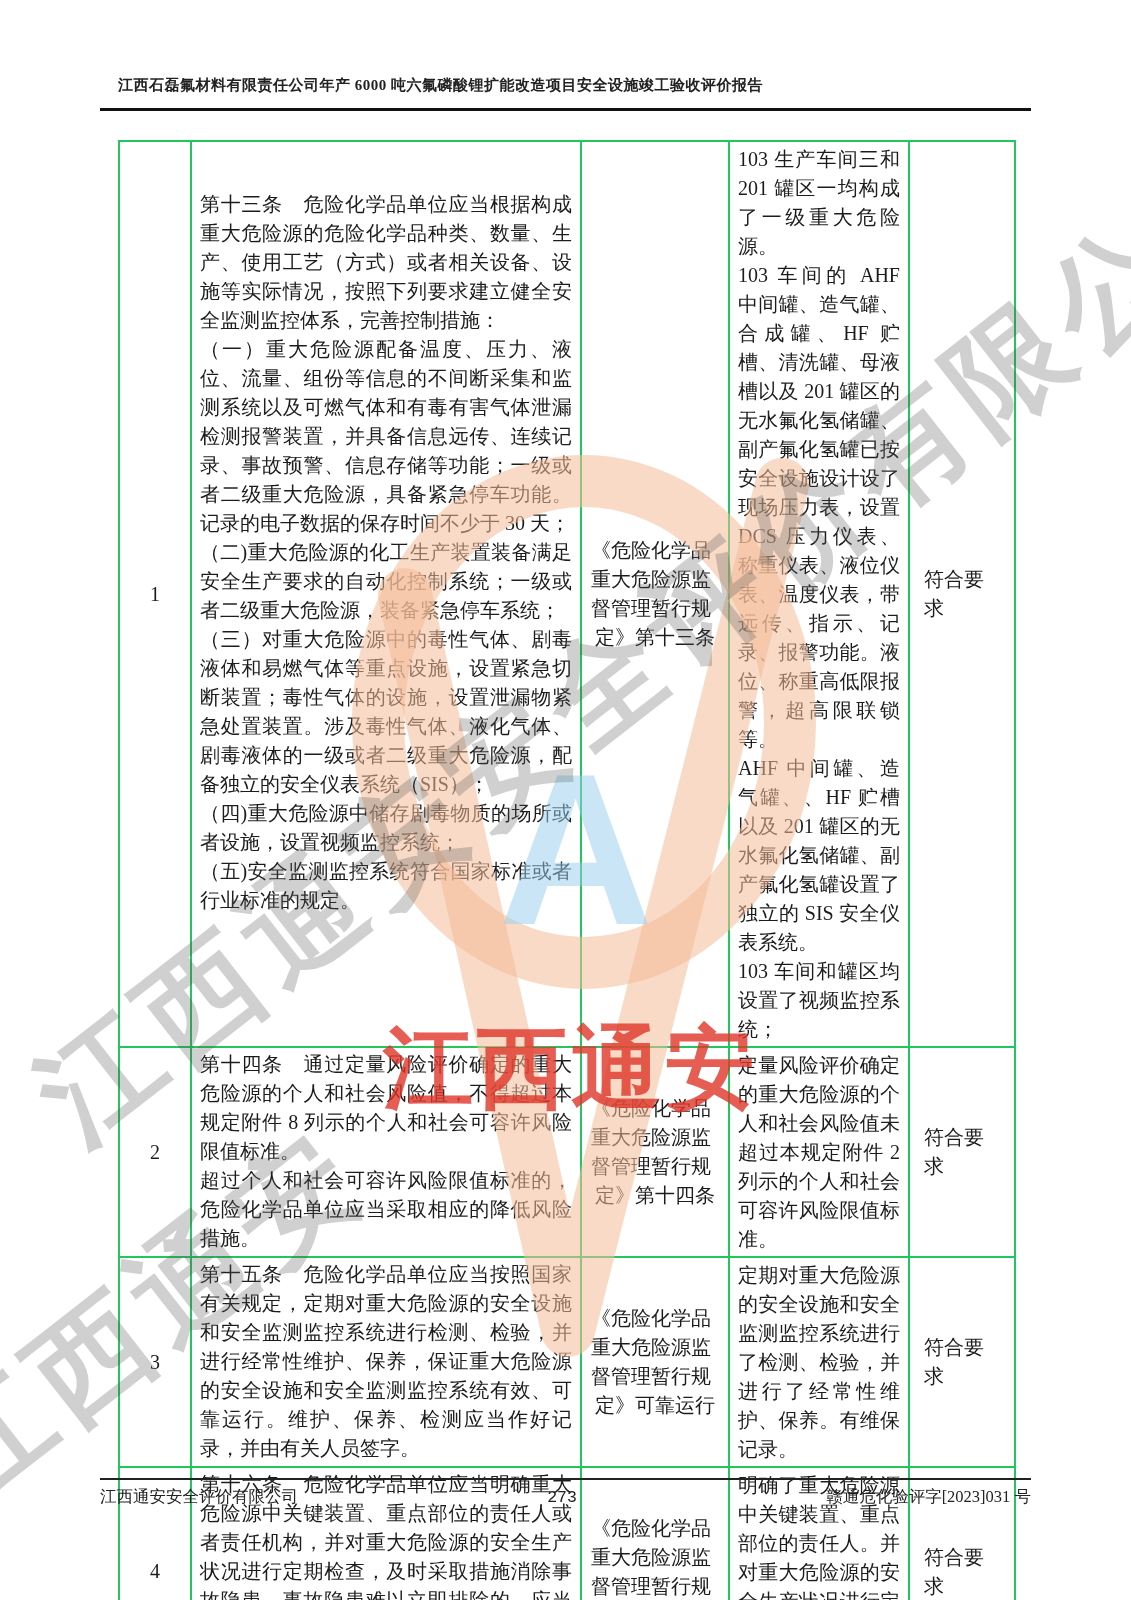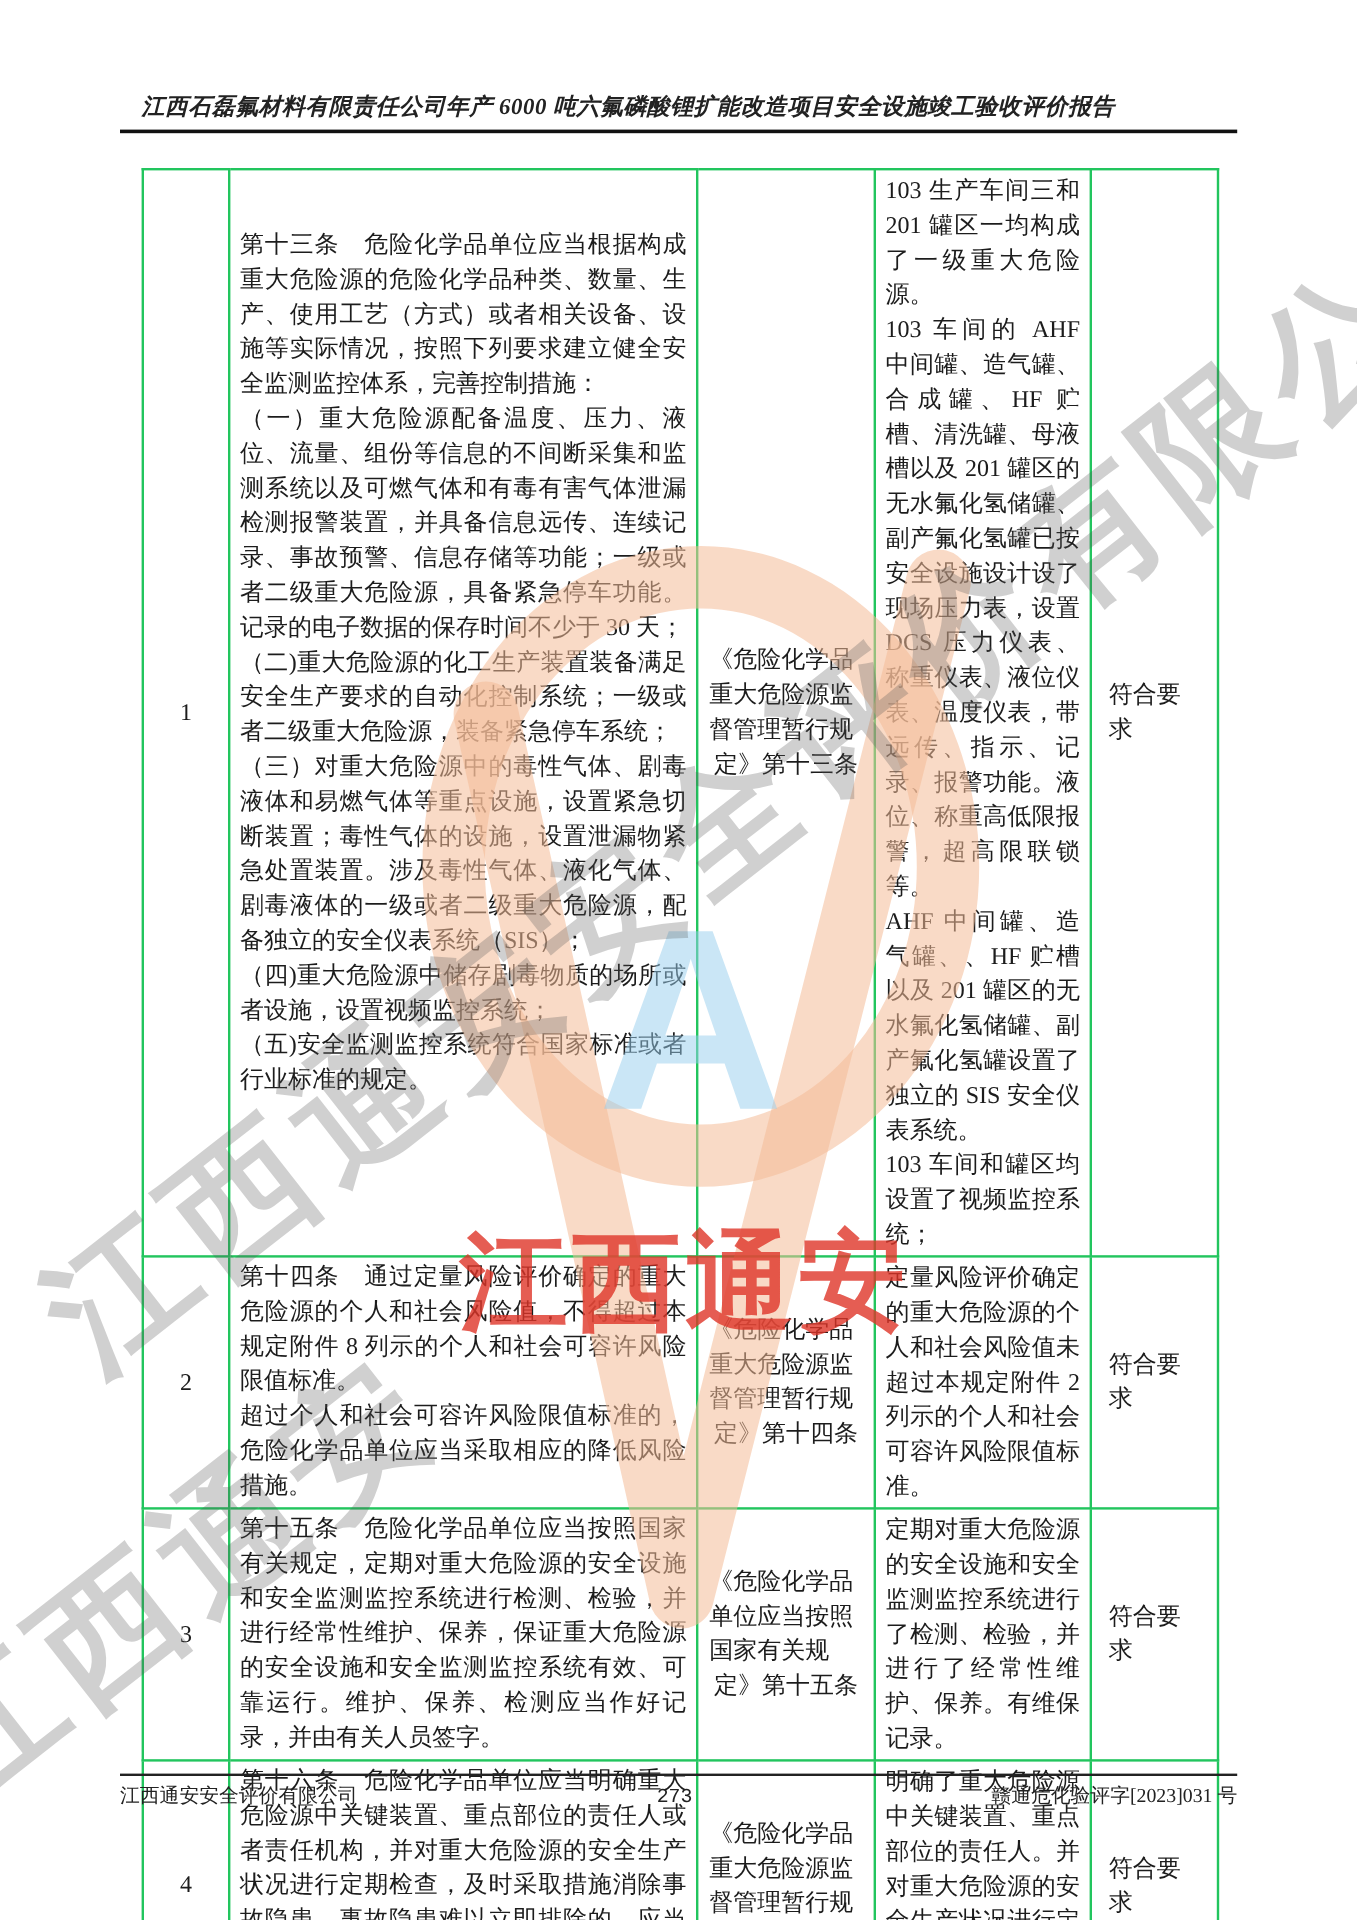--- a/index.html
+++ b/index.html
@@ -15,26 +15,25 @@
     font-family: "Liberation Serif", "DejaVu Serif", serif;
     color: #1c1c1c;
   }
 
   
   .doc-header {
     position: absolute;
     left: 118px;
     top: 76px;
     width: 900px;
-    font-size: 19px;
+    font-size: 15px;
     font-weight: bold;
     letter-spacing: 0.5px;
     color: #222;
     z-index: 2;
-    font-style: italic;
   }
   .header-rule {
     position: absolute;
     left: 100px;
     top: 108px;
     width: 931px;
     height: 2.5px;
     background: #111;
     z-index: 2;
   }
@@ -212,21 +211,21 @@
       <td class="num-cell">2</td>
       <td class="text-cell">第十四条　通过定量风险评价确定的重大危险源的个人和社会风险值，不得超过本规定附件 8 列示的个人和社会可容许风险限值标准。
 超过个人和社会可容许风险限值标准的，危险化学品单位应当采取相应的降低风险措施。</td>
       <td class="basis-cell">《危险化学品重大危险源监督管理暂行规定》第十四条</td>
       <td class="find-cell">定量风险评价确定的重大危险源的个人和社会风险值未超过本规定附件 2 列示的个人和社会可容许风险限值标准。</td>
       <td class="concl-cell">符合要求</td>
     </tr>
     <tr style="height:178px;">
       <td class="num-cell">3</td>
       <td class="text-cell">第十五条　危险化学品单位应当按照国家有关规定，定期对重大危险源的安全设施和安全监测监控系统进行检测、检验，并进行经常性维护、保养，保证重大危险源的安全设施和安全监测监控系统有效、可靠运行。维护、保养、检测应当作好记录，并由有关人员签字。</td>
-      <td class="basis-cell">《危险化学品单位应当按照国家有关规定》第十五条</td>
+      <td class="basis-cell">《危险化学品重大危险源监督管理暂行规定》可靠运行</td>
       <td class="find-cell">定期对重大危险源的安全设施和安全监测监控系统进行了检测、检验，并进行了经常性维护、保养。有维保记录。</td>
       <td class="concl-cell">符合要求</td>
     </tr>
     <tr style="height:177px;">
       <td class="num-cell">4</td>
       <td class="text-cell">第十六条　危险化学品单位应当明确重大危险源中关键装置、重点部位的责任人或者责任机构，并对重大危险源的安全生产状况进行定期检查，及时采取措施消除事故隐患。事故隐患难以立即排除的，应当及时制定治理方案，落实整改措施、责任、资金、</td>
       <td class="basis-cell">《危险化学品重大危险源监督管理暂行规定》第十六条</td>
       <td class="find-cell">明确了重大危险源中关键装置、重点部位的责任人。并对重大危险源的安全生产状况进行定期检查。</td>
       <td class="concl-cell">符合要求</td>
     </tr>

